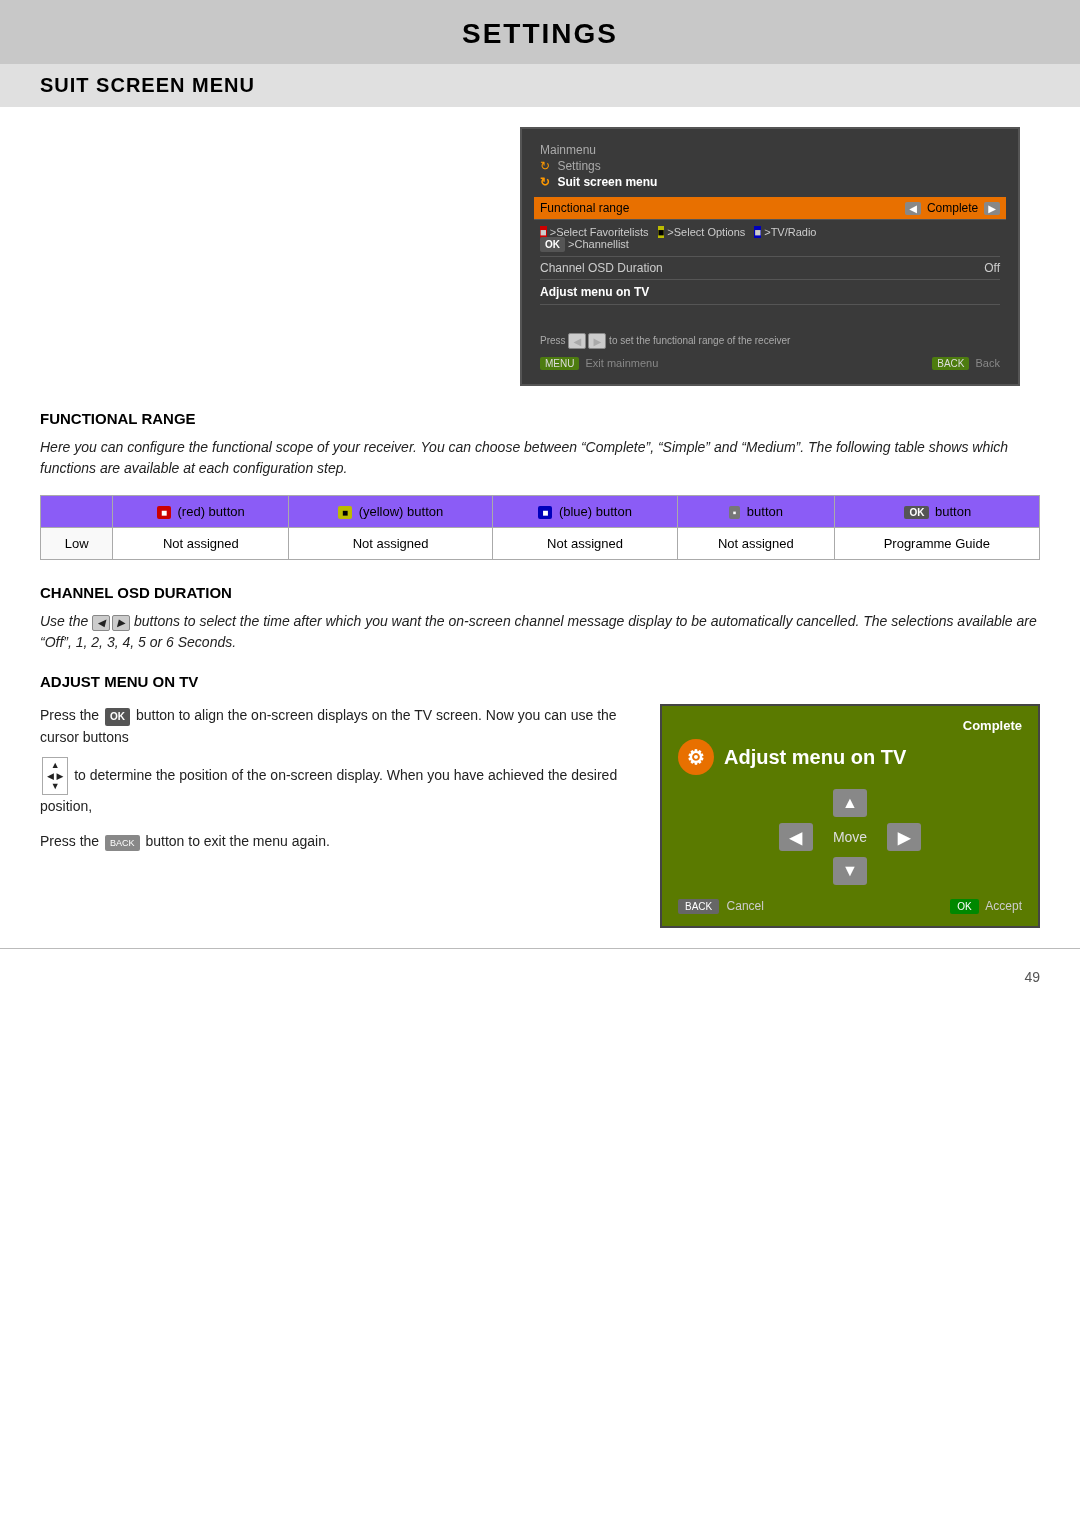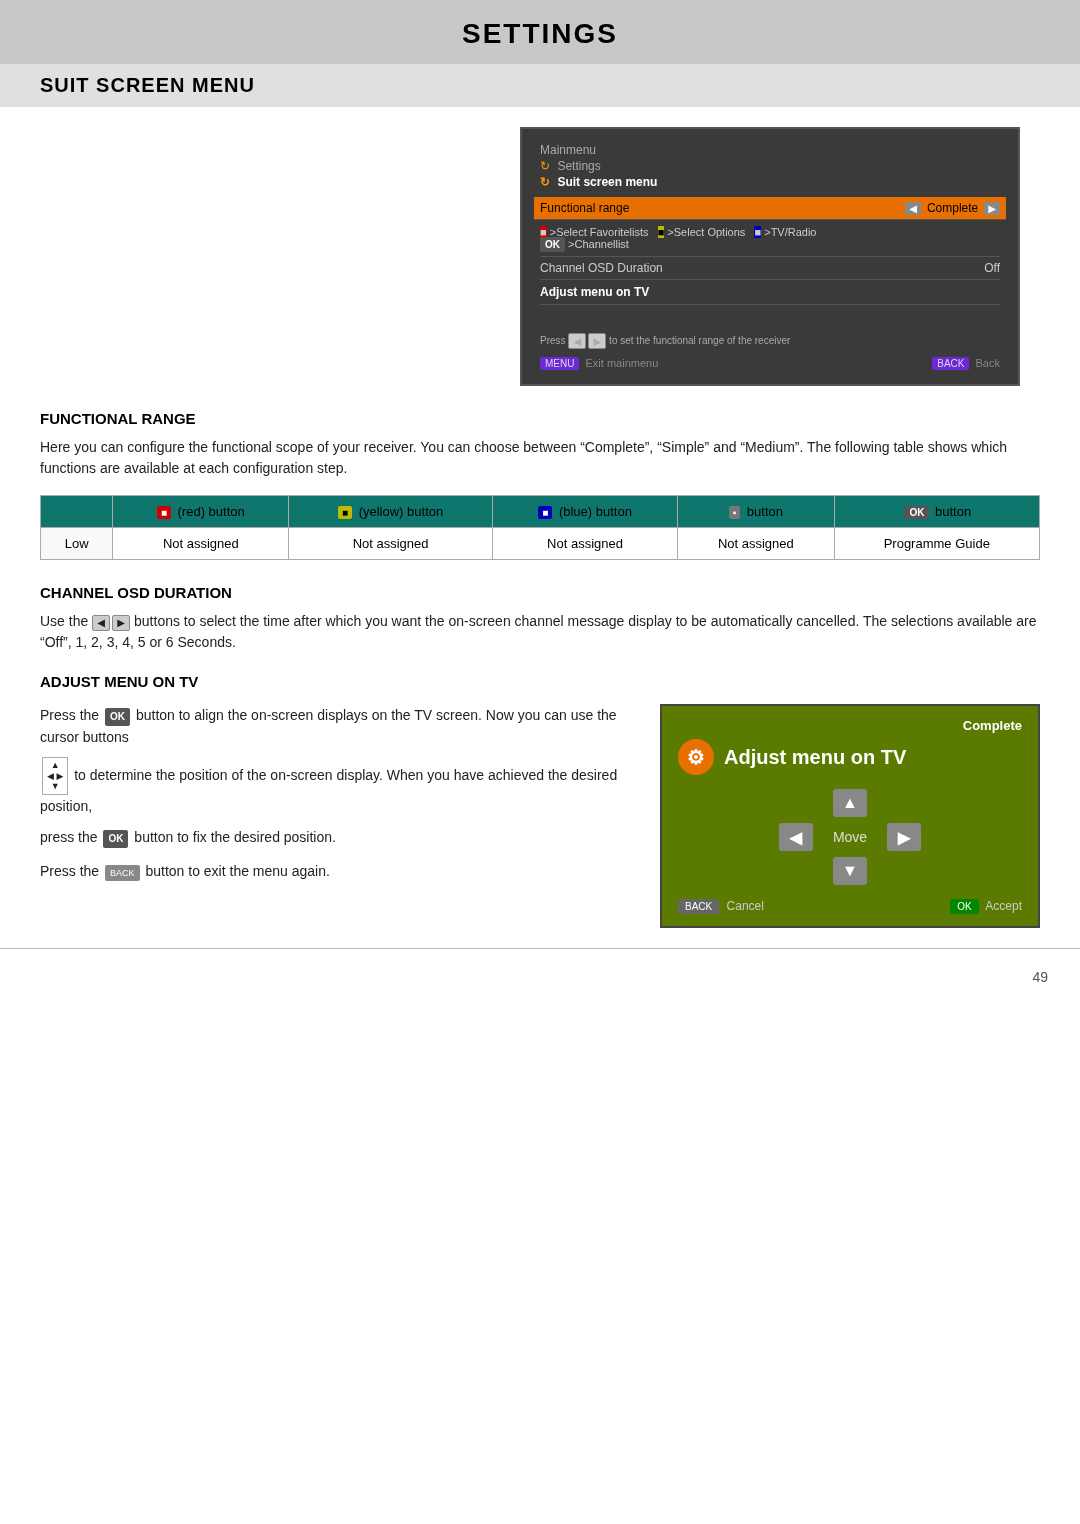--- a/index.html
+++ b/index.html
@@ -113,57 +113,58 @@
     }
     .tv-screen .bottom-bar {
       display: flex;
       justify-content: space-between;
       font-size: 11px;
       color: #888;
       padding-top: 6px;
     }
     .tv-screen .bottom-bar .key-label {
       display: inline-block;
-      background: #6d28d9;
+      background: #4d7c0f;
       color: #ddd;
       padding: 1px 5px;
       border-radius: 2px;
       font-size: 10px;
       margin-right: 3px;
     }
 
     
     .sub-section-title {
       font-size: 15px;
       font-weight: bold;
       margin-bottom: 10px;
       margin-top: 20px;
     }
     .body-text {
       font-size: 14px;
       line-height: 1.5;
       margin-bottom: 16px;
       color: #222;
+      font-style: italic;
     }
 
     
     .func-table {
       width: 100%;
       border-collapse: collapse;
       margin-bottom: 24px;
       font-size: 13px;
     }
     .func-table th, .func-table td {
       border: 1px solid #aaa;
       padding: 8px 10px;
       text-align: center;
       vertical-align: middle;
     }
     .func-table th {
-      background: #0f766e;
+      background: #8b5cf6;
       font-weight: normal;
     }
     .func-table td.row-label {
       font-weight: normal;
       background: #f9f9f9;
     }
     .func-table .btn-img {
       display: inline-block;
       font-size: 10px;
       padding: 1px 4px;
@@ -284,21 +285,21 @@
       color: #fff;
       padding: 2px 7px;
       border-radius: 2px;
       font-size: 10px;
       margin-right: 4px;
     }
 
     
     .page-num {
       text-align: right;
-      padding: 20px 32px 10px;
+      padding: 20px 40px 10px;
       font-size: 14px;
       color: #555;
       border-top: 1px solid #bbb;
       margin-top: 20px;
     }
 
     .nav-arrows {
       display: inline-flex;
       gap: 2px;
     }
@@ -487,23 +488,20 @@
         Press the <span class="ok-inline">OK</span> button to align the on-screen displays on the TV screen. Now you can use the cursor buttons
       </p>
       <p>
         <span class="cursor-diagram">
           <span>▲</span>
           <span>◀ ▶</span>
           <span>▼</span>
         </span>
         to determine the position of the on-screen display. When you have achieved the desired position,
       </p>
-      <p>
-        press the <span class="ok-inline">OK</span> button to fix the desired position.
-      </p>
       <p style="margin-top:12px;">
         Press the <span class="back-inline">BACK</span> button to exit the menu again.
       </p>
     </div>
 
     <div class="adjust-tv">
       <div class="top-bar">
         <span></span>
         <span class="complete">Complete</span>
       </div>

